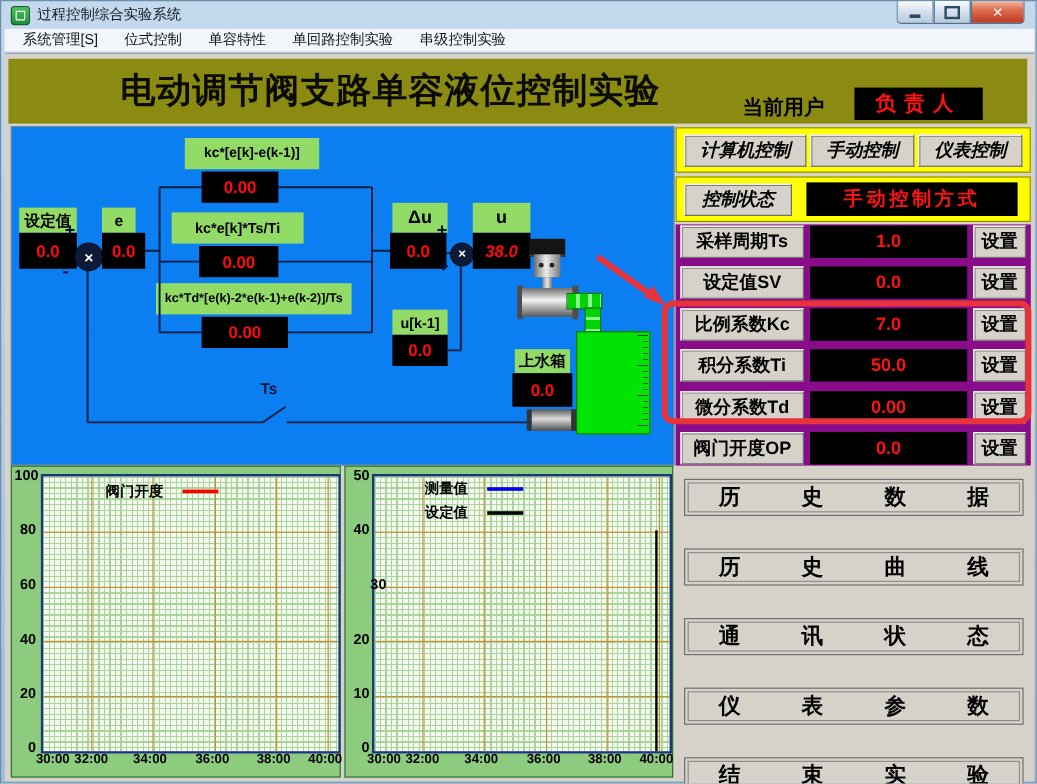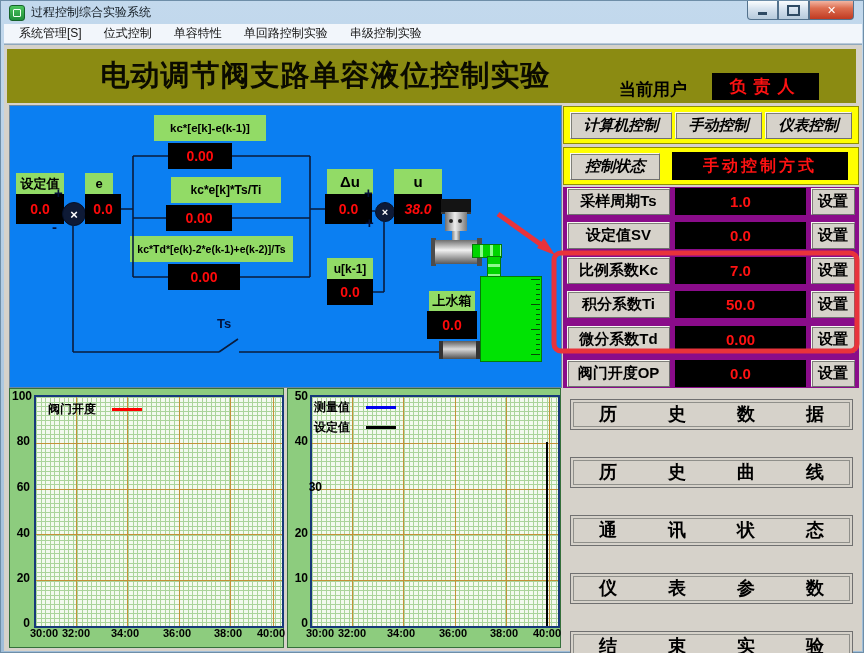--- a/index.html
+++ b/index.html
@@ -104,21 +104,21 @@
   .chart-panel{position:absolute;top:343px;height:260px;background:#8DCC7E;
         border:1px solid #35703A;box-sizing:border-box;}
   .plot{position:absolute;top:6px;width:246px;height:229px;border:2px solid #16397A;
         background-color:#F4FAEF;
         background-image:repeating-linear-gradient(to right,#ABD49B 0 1px,transparent 1px 4.6px),
                          repeating-linear-gradient(to bottom,#ABD49B 0 1px,transparent 1px 4.6px);}
   .vmajor{position:absolute;top:0;bottom:0;width:1px;background:#C49038;}
   .hmajor{position:absolute;left:0;right:0;height:1px;background:#C49038;}
   .ytick{position:absolute;width:20px;text-align:right;font-size:12px;font-weight:bold;color:#000;}
   .xtick{position:absolute;top:238px;transform:translateX(-50%);font-size:11px;font-weight:bold;color:#000;}
-  .legend-row{position:absolute;display:flex;align-items:center;font-size:12px;font-weight:bold;color:#000;}
+  .legend-row{position:absolute;display:flex;align-items:center;font-size:12px;font-weight:bold;color:#000;margin-left:40px;}
   .legend-line{width:30px;height:3px;margin-left:16px;}
   .vdropline{position:absolute;width:2px;background:#000;}
   
   .overlay{position:absolute;inset:0;pointer-events:none;z-index:60;}
 </style>
 </head>
 <body>
 
 <div class="win-frame">
 
@@ -168,21 +168,21 @@
       <div class="sign" style="left:44px;top:78px;">+</div>
       <div class="sumjct" style="left:52px;top:96px;width:22px;height:22px;">×</div>
       <div class="sign" style="left:42px;top:112px;">-</div>
 
       <div class="glabel" style="left:75px;top:67px;width:28px;height:21px;">e</div>
       <div class="gval" style="left:75px;top:88px;width:36px;height:30px;">0.0</div>
 
       <div class="glabel" style="left:144px;top:9px;width:112px;height:26px;font-size:11.5px;">kc*[e[k]-e(k-1)]</div>
       <div class="gval" style="left:158px;top:37px;width:64px;height:26px;">0.00</div>
 
-      <div class="glabel" style="left:133px;top:71px;width:110px;height:26px;font-size:12px;margin-left:28px;">kc*e[k]*Ts/Ti</div>
+      <div class="glabel" style="left:133px;top:71px;width:110px;height:26px;font-size:12px;">kc*e[k]*Ts/Ti</div>
       <div class="gval" style="left:156px;top:99px;width:66px;height:26px;">0.00</div>
 
       <div class="glabel" style="left:120px;top:130px;width:163px;height:26px;font-size:10.5px;">kc*Td*[e(k)-2*e(k-1)+e(k-2)]/Ts</div>
       <div class="gval" style="left:158px;top:158px;width:72px;height:26px;">0.00</div>
 
       <div class="glabel" style="left:317px;top:63px;width:46px;height:25px;font-size:15px;">Δu</div>
       <div class="gval" style="left:315px;top:88px;width:47px;height:30px;">0.0</div>
 
       <div class="sign" style="left:354px;top:78px;">+</div>
       <div class="sumjct" style="left:365px;top:96px;width:18px;height:18px;font-size:11px;">×</div>

